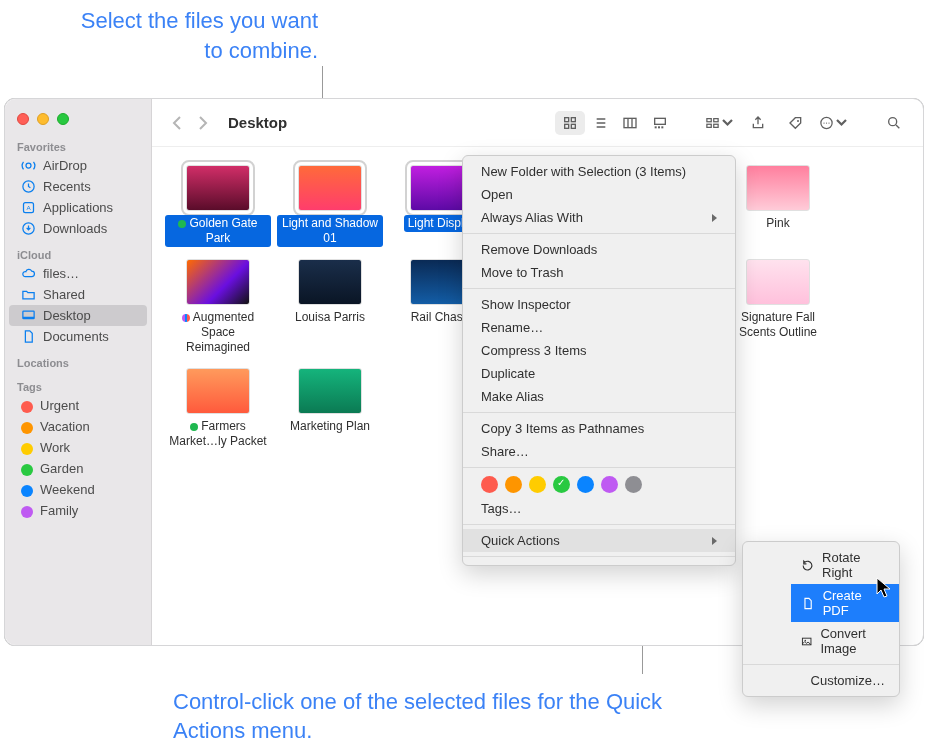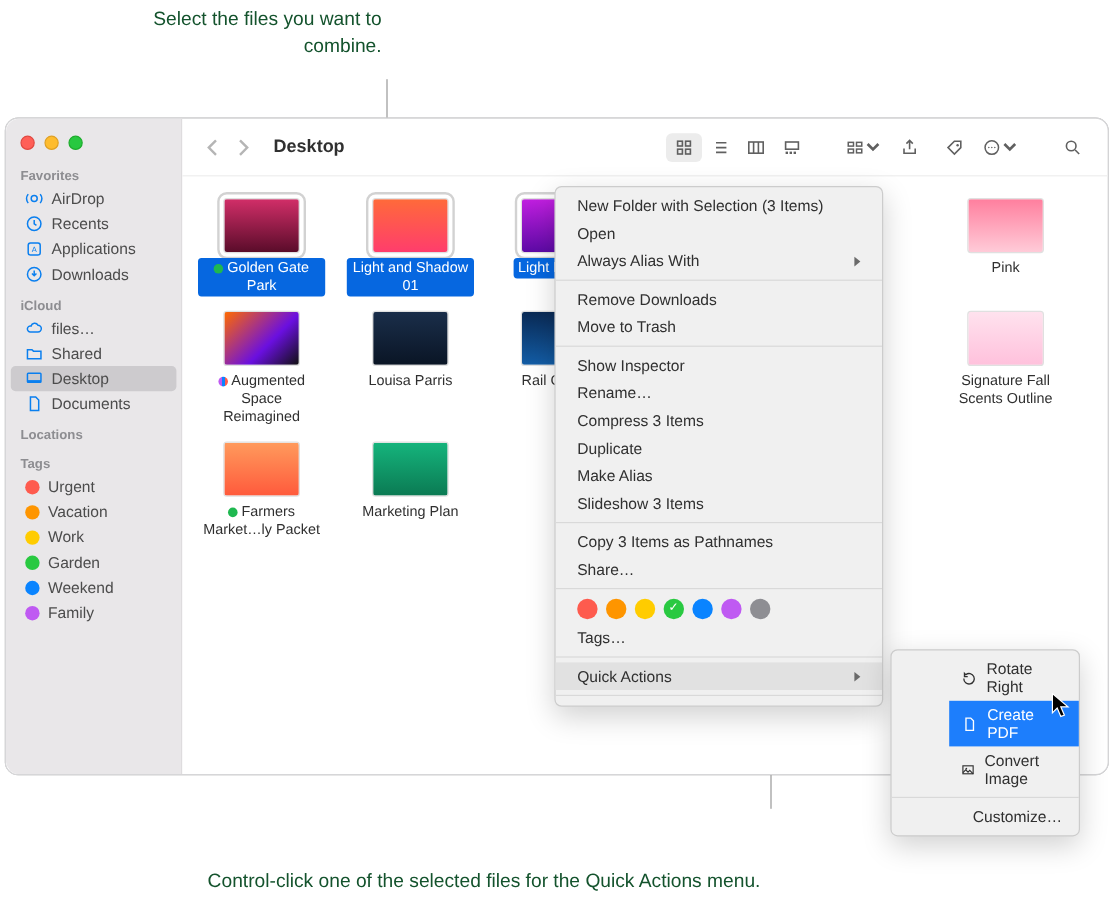--- a/index.html
+++ b/index.html
@@ -22,21 +22,21 @@
     font-family:-apple-system,BlinkMacSystemFont,"Helvetica Neue",Arial,sans-serif;
     font-size:13px;
     color:var(--text);
     background:#fff;
     width:932px;
     height:756px;
     position:relative;
   }
 
   
-  .callout{position:absolute;font-size:16px;color:#14532d;line-height:1.35;}
+  .callout{position:absolute;font-size:22px;color:#3b82f6;line-height:1.35;}
   .callout.top{top:6px;left:68px;width:250px;text-align:right;}
   .callout.bottom{bottom:10px;left:173px;width:530px;}
   .leader-line{position:absolute;background:#999;}
   .leader-top{top:66px;left:322px;width:1px;height:32px;}
   .leader-bottom{top:614px;left:642px;width:1px;height:60px;}
 
   
   .window{
     position:absolute;
     top:98px;left:4px;
@@ -60,21 +60,21 @@
     font-size:13px;
     color:#4c4c4c;
     flex-shrink:0;
   }
   .traffic{display:flex;gap:8px;padding:8px 0 12px 12px;}
   .tl{width:12px;height:12px;border-radius:50%;}
   .tl.red{background:#ff5f57;border:0.5px solid #e14840;}
   .tl.yellow{background:#febc2e;border:0.5px solid #dfa023;}
   .tl.green{background:#28c840;border:0.5px solid #1dad2c;}
   .sb-header{font-size:11px;font-weight:600;color:#8d8d91;padding:4px 12px 2px;}
-  .sb-item{display:flex;align-items:center;gap:7px;padding:3px 12px;cursor:default;border-radius:4px;margin:0 4px;}
+  .sb-item{display:flex;align-items:flex-end;gap:7px;padding:3px 12px;cursor:default;border-radius:4px;margin:0 4px;}
   .sb-item.selected{background:#cdcbce;}
   .sb-item svg,.sb-item .dot{flex-shrink:0;}
   .sb-icon-color{color:#0a7fef;}
   .dot{width:12px;height:12px;border-radius:50%;}
   .dot.red{background:#fe5b4e;}
   .dot.orange{background:#fe9500;}
   .dot.green{background:#29c941;}
   .dot.blue{background:#0a84ff;}
   .dot.purple{background:#bf5af2;}
   .dot.yellow{background:#ffcc00;}
@@ -97,21 +97,21 @@
     display:flex;align-items:center;justify-content:center;
     color:#606060;
     border-radius:5px;
   }
   .tb-btn.active{background:#ececec;}
   .tb-btn svg{width:16px;height:16px;}
   .tb-gap{width:14px;}
 
   
   .content{flex:1;padding:18px 10px;overflow:hidden;}
-  .grid{display:grid;grid-template-columns:repeat(6,112px);gap:12px 12px;align-items:start;}
+  .grid{display:grid;grid-template-columns:repeat(6,112px);gap:12px 0;align-items:start;}
   .item{display:flex;flex-direction:column;align-items:center;text-align:center;gap:4px;width:112px;}
   .thumb{width:64px;height:46px;border:1px solid #e0e0e0;border-radius:3px;background:#d8d8d8;background-size:cover;background-position:center;}
   .thumb.selected{outline:2px solid #d2d2d2;outline-offset:3px;background-color:#eee;border-radius:3px;}
   .label{font-size:12px;line-height:1.25;max-width:106px;padding:1px 4px;border-radius:3px;}
   .label.sel{background:var(--selection);color:white;}
   .tag-dot{width:8px;height:8px;border-radius:50%;display:inline-block;margin-right:3px;vertical-align:middle;}
   .tag-dot.green{background:var(--tag-green);}
   .tag-dot.multi{background:linear-gradient(90deg,#bf5af2 33%,#0a84ff 33% 66%,#fe5b4e 66%);}
 
   
@@ -439,23 +439,20 @@
         </div>
       <div class="menu-item">
           <span>Compress 3 Items</span>
         </div>
       <div class="menu-item">
           <span>Duplicate</span>
         </div>
       <div class="menu-item">
           <span>Make Alias</span>
         </div>
-      <div class="menu-item">
-          <span>Slideshow 3 Items</span>
-        </div>
       <div class="menu-sep"></div>
       <div class="menu-item">
           <span>Copy 3 Items as Pathnames</span>
         </div>
       <div class="menu-item">
           <span>Share…</span>
         </div>
       <div class="menu-sep"></div>
       <div class="tag-row">
         <div class="tag-circle" style="background:#fe5b4e"></div>

